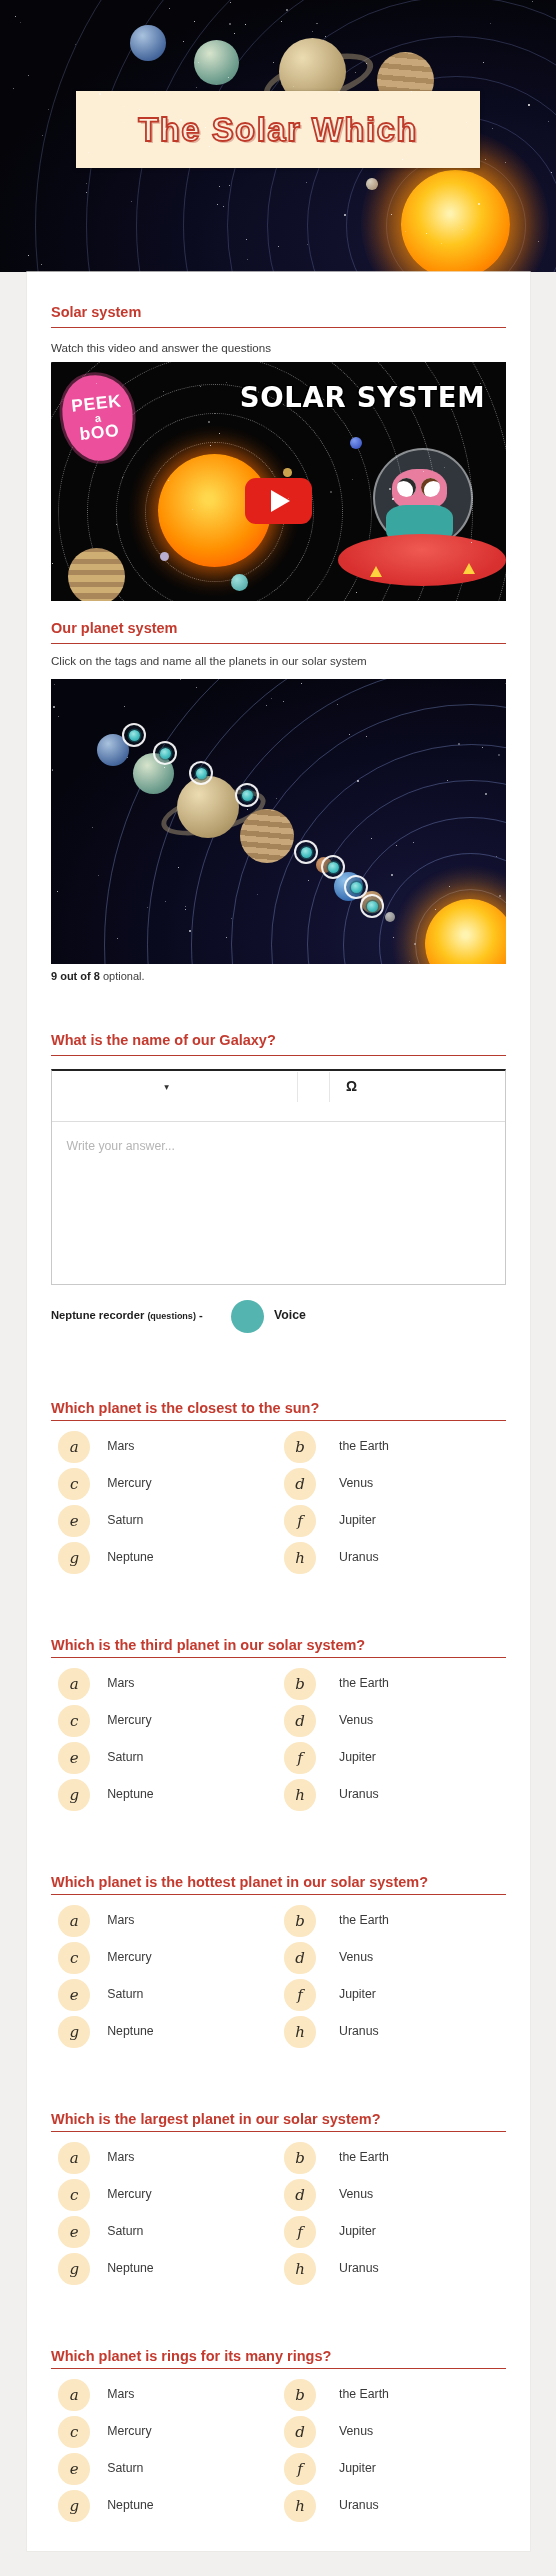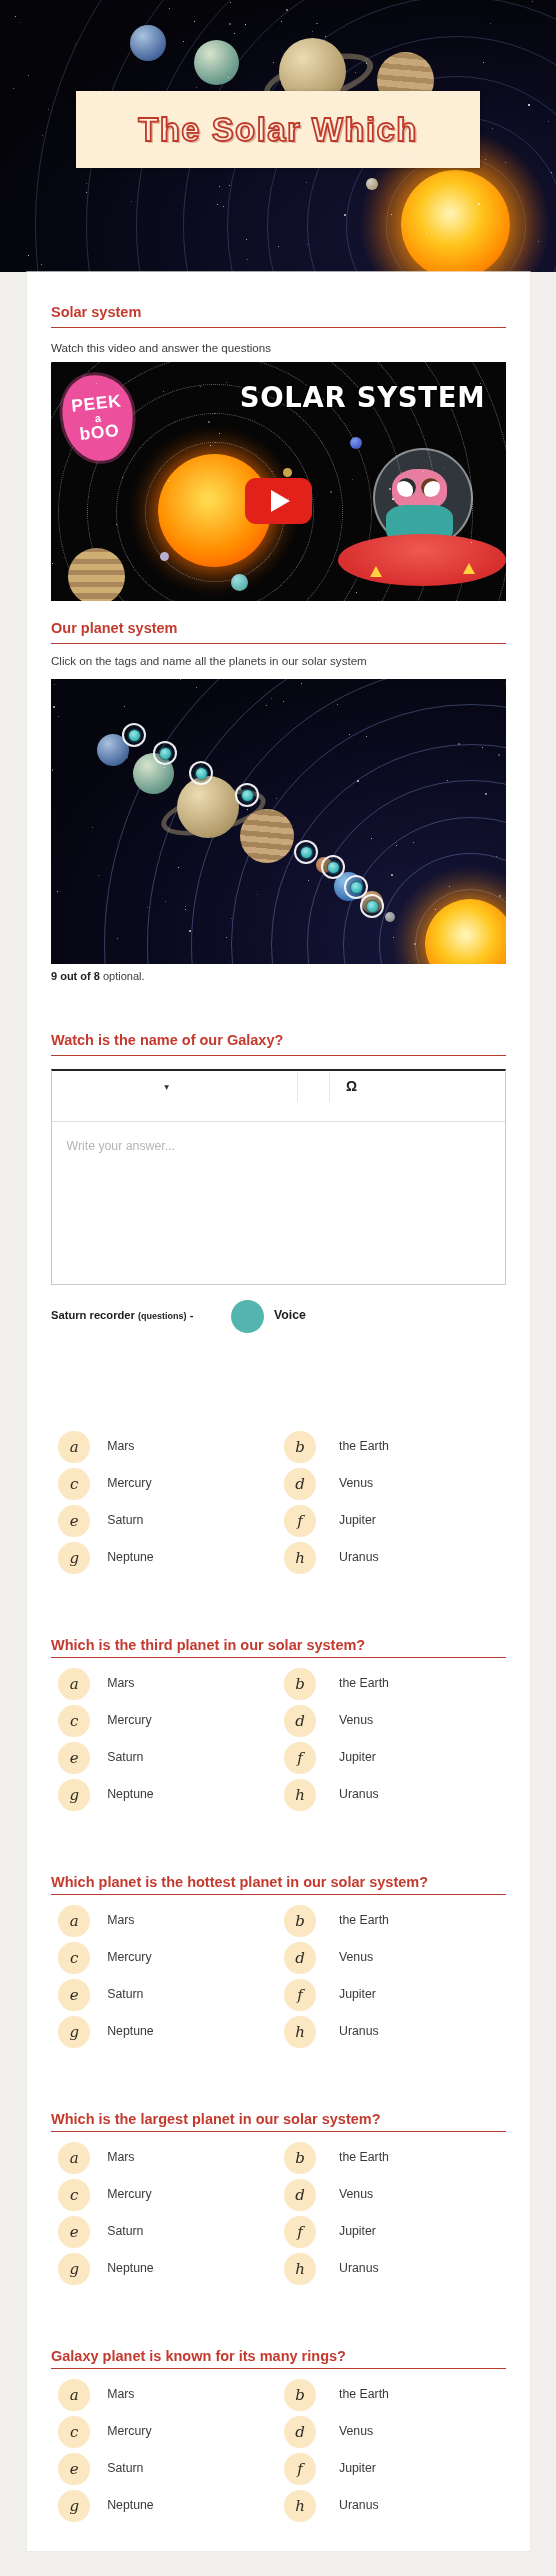--- a/index.html
+++ b/index.html
@@ -356,42 +356,43 @@
       <div class="tag" style="left: 309px; top: 215px;">
         <div class="dot"></div>
       </div>
     </div>
 
   <div id="progress">
     <b>9 out of 8</b><span> optional.</span>
   </div>
 
   <div class="sec-head" style="top:1032px;">
-    <span>Watch is the name of our Galaxy?</span>
+    <span>What is the name of our Galaxy?</span>
   </div>
 
   <div id="editor">
     <div id="toolbar">
       <button id="fmt-btn">▾</button>
       <div class="tb-sep" style="left:245px;"></div>
       <div class="tb-sep" style="left:277px;"></div>
       <button id="omega-btn">Ω</button>
     </div>
     <div id="answer-area">
       <span id="answer-placeholder">Write your answer...</span>
     </div>
   </div>
 
   <div id="recorder-row">
-    <span class="lbl"><span>Saturn recorder </span><span class="opt">(questions)</span><span> -</span></span>
+    <span class="lbl"><span>Neptune recorder </span><span class="opt">(questions)</span><span> -</span></span>
     <button id="voice-btn"></button>
     <span id="voice-label">Voice</span>
   </div>
 
 <div class="q-block" style="top: 1400px; height: 208px;">
+      <div class="q-head">Which planet is the closest to the sun?</div>
       <div class="opt-row" style="top: 31px; left: 7.2px; width: 210px;">
         <div class="opt-bubble" style="left: 0px;">
           <span class="opt-letter">a</span>
         </div>
         <span class="opt-label" style="left: 49px;">Mars</span>
       </div>
       <div class="opt-row" style="top: 31px; left: 233px; width: 210px;">
         <div class="opt-bubble" style="left: 0px;">
           <span class="opt-letter">b</span>
         </div>
@@ -581,21 +582,21 @@
         <span class="opt-label" style="left: 49px;">Neptune</span>
       </div>
       <div class="opt-row" style="top: 142px; left: 233px; width: 210px;">
         <div class="opt-bubble" style="left: 0px;">
           <span class="opt-letter">h</span>
         </div>
         <span class="opt-label" style="left: 55px;">Uranus</span>
       </div>
     </div>
     <div class="q-block" style="top: 2348px; height: 208px;">
-      <div class="q-head">Galaxy planet is known for its many rings?</div>
+      <div class="q-head">Which planet is rings for its many rings?</div>
       <div class="opt-row" style="top: 31px; left: 7.2px; width: 210px;">
         <div class="opt-bubble" style="left: 0px;">
           <span class="opt-letter">a</span>
         </div>
         <span class="opt-label" style="left: 49px;">Mars</span>
       </div>
       <div class="opt-row" style="top: 31px; left: 233px; width: 210px;">
         <div class="opt-bubble" style="left: 0px;">
           <span class="opt-letter">b</span>
         </div>

